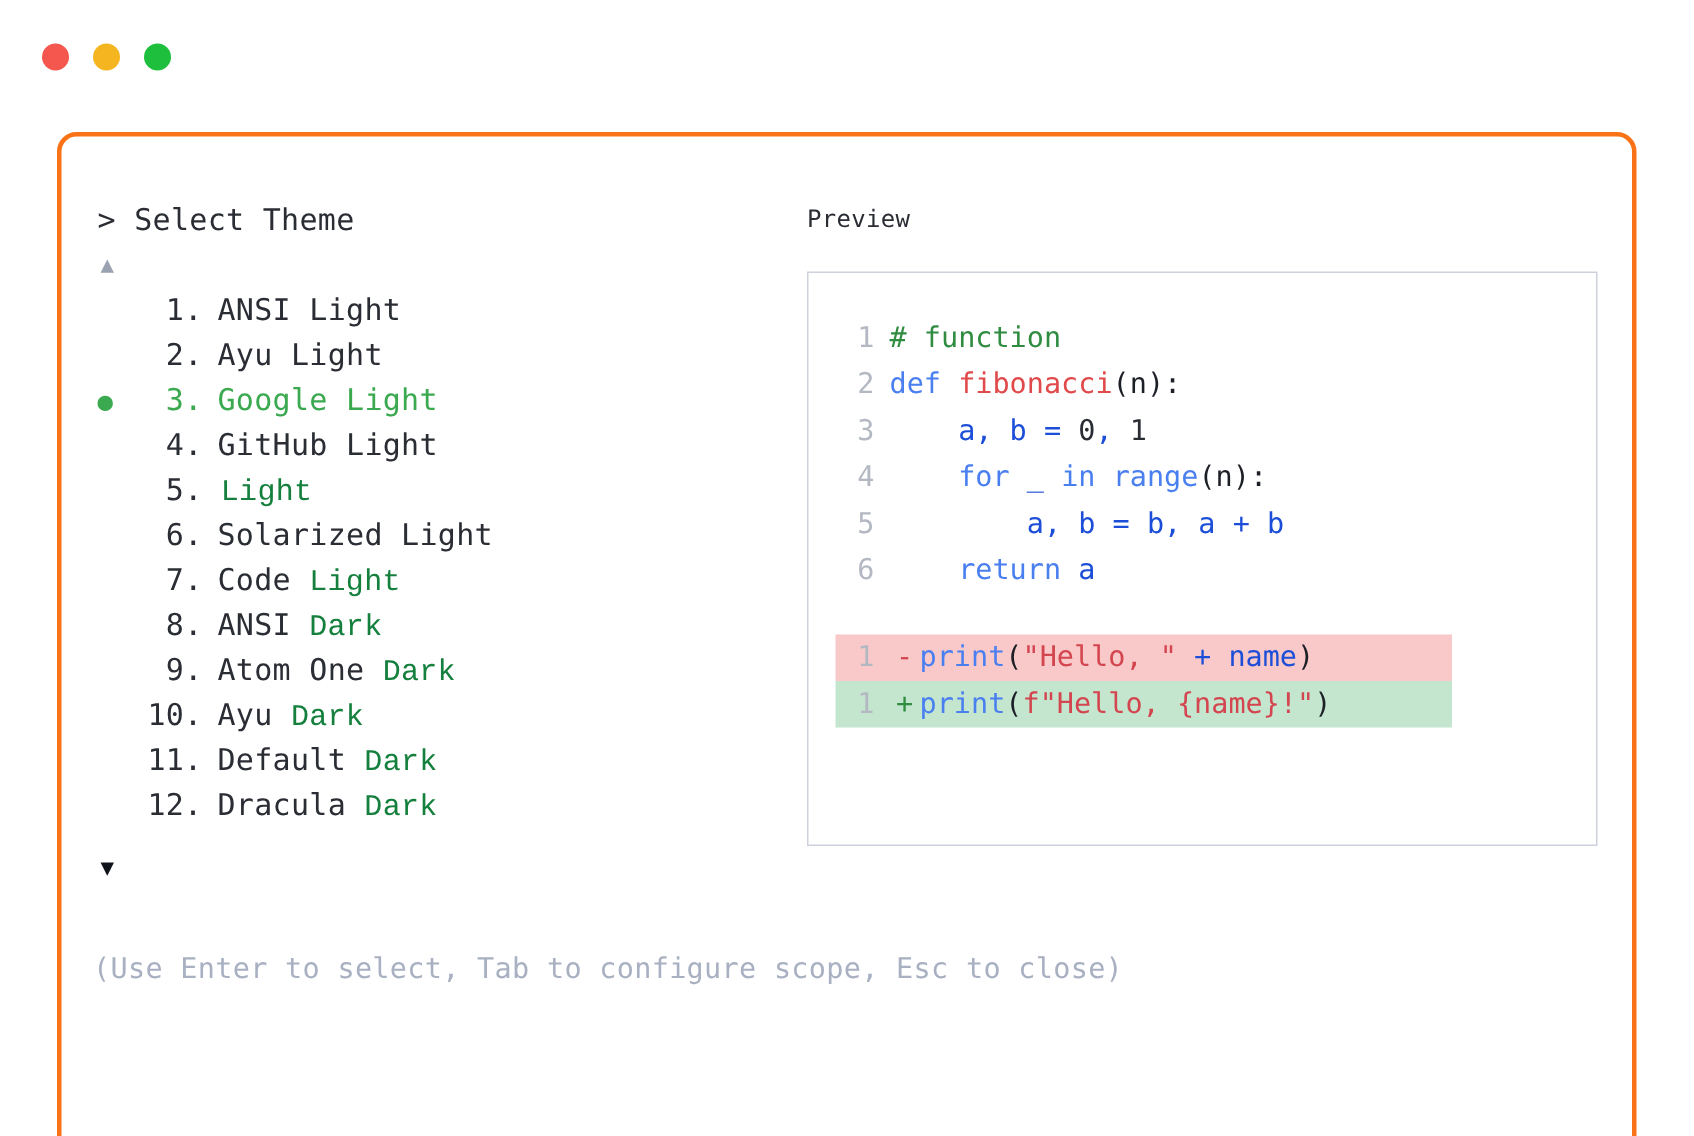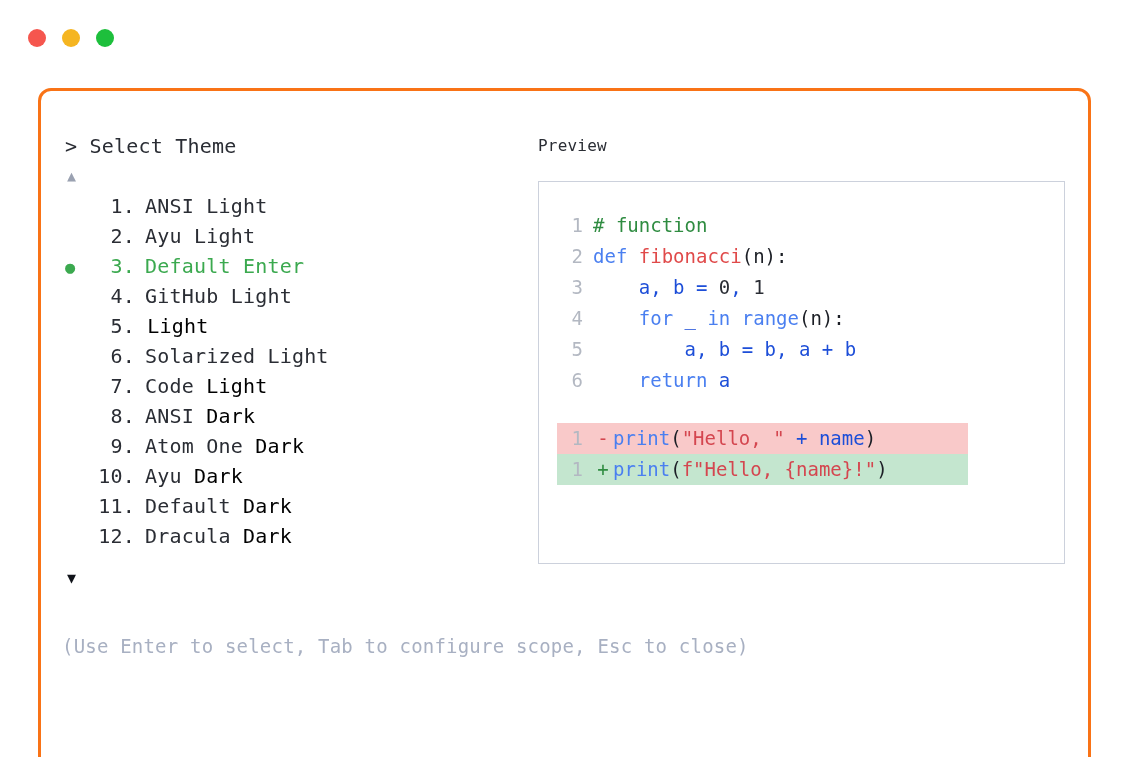--- a/index.html
+++ b/index.html
@@ -95,21 +95,21 @@
     color: #3ba94f;
     font-size: 17px;
   }
   .num-cell {
     width: 44px;
     flex: 0 0 44px;
     text-align: right;
     color: #2a2d34;
   }
   .name-cell { color: #2a2d34; padding-left: 10px; }
-  .variant-cell { color: #000000; }
+  .variant-cell { color: #15803d; font-family: Liberation Mono, monospace; }
 
   .theme-item.selected .num-cell,
   .theme-item.selected .name-cell,
   .theme-item.selected .variant-cell { color: #3ba94f; }
 
   .hint {
     position: absolute;
     left: 21px;
     top: 542px;
     font-size: 19px;
@@ -185,21 +185,21 @@
   <div class="card-inner">
 
     <div class="left-col">
       <div class="prompt-row">&gt; Select Theme</div>
 
       <div class="scroll-arrow up">▲</div>
 
       <ul class="theme-list" id="theme-list">
           <li class="theme-item"><span class="bullet-cell"></span><span class="num-cell">1.</span><span class="name-cell">ANSI Light</span></li>
           <li class="theme-item"><span class="bullet-cell"></span><span class="num-cell">2.</span><span class="name-cell">Ayu Light</span></li>
-          <li class="theme-item selected"><span class="bullet-cell">●</span><span class="num-cell">3.</span><span class="name-cell">Default Enter</span></li>
+          <li class="theme-item selected"><span class="bullet-cell">●</span><span class="num-cell">3.</span><span class="name-cell">Google Light</span></li>
           <li class="theme-item"><span class="bullet-cell"></span><span class="num-cell">4.</span><span class="name-cell">GitHub Light</span></li>
           <li class="theme-item"><span class="bullet-cell"></span><span class="num-cell">5.</span><span class="variant-cell"> Light</span></li>
           <li class="theme-item"><span class="bullet-cell"></span><span class="num-cell">6.</span><span class="name-cell">Solarized Light</span></li>
           <li class="theme-item"><span class="bullet-cell"></span><span class="num-cell">7.</span><span class="name-cell">Code</span><span class="variant-cell"> Light</span></li>
           <li class="theme-item"><span class="bullet-cell"></span><span class="num-cell">8.</span><span class="name-cell">ANSI</span><span class="variant-cell"> Dark</span></li>
           <li class="theme-item"><span class="bullet-cell"></span><span class="num-cell">9.</span><span class="name-cell">Atom One</span><span class="variant-cell"> Dark</span></li>
           <li class="theme-item"><span class="bullet-cell"></span><span class="num-cell">10.</span><span class="name-cell">Ayu</span><span class="variant-cell"> Dark</span></li>
           <li class="theme-item"><span class="bullet-cell"></span><span class="num-cell">11.</span><span class="name-cell">Default</span><span class="variant-cell"> Dark</span></li>
           <li class="theme-item"><span class="bullet-cell"></span><span class="num-cell">12.</span><span class="name-cell">Dracula</span><span class="variant-cell"> Dark</span></li>
         </ul>

